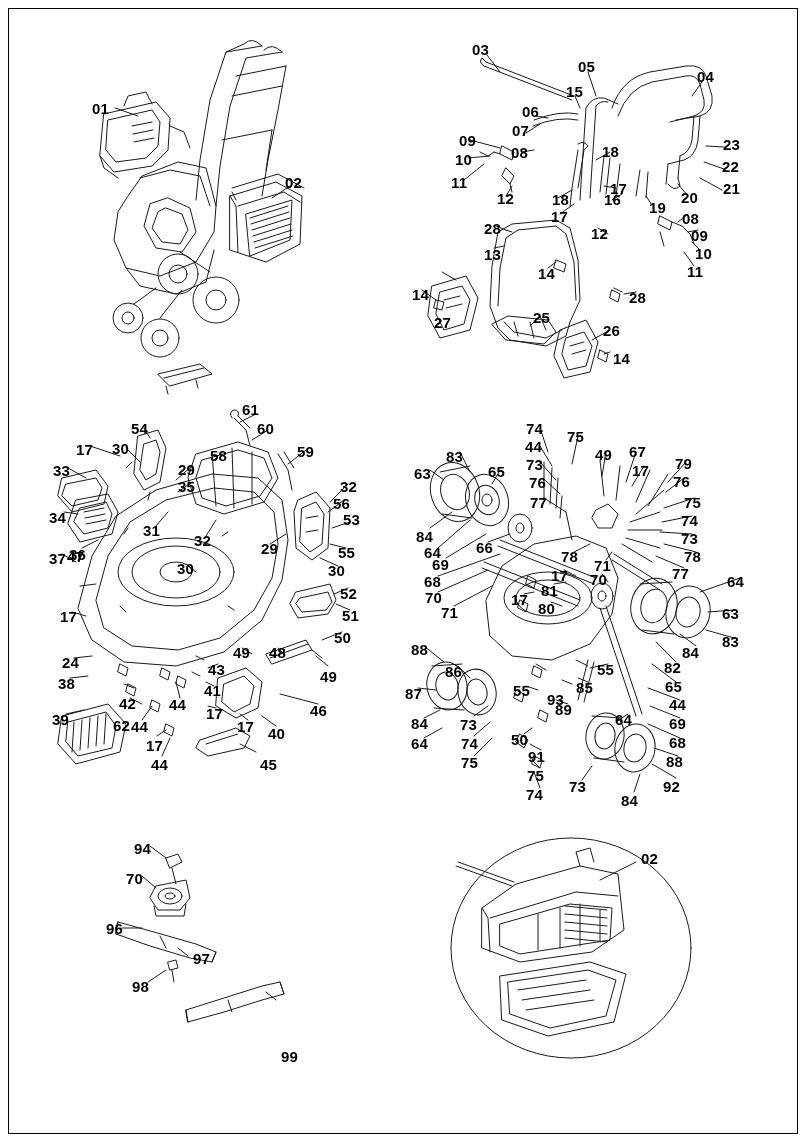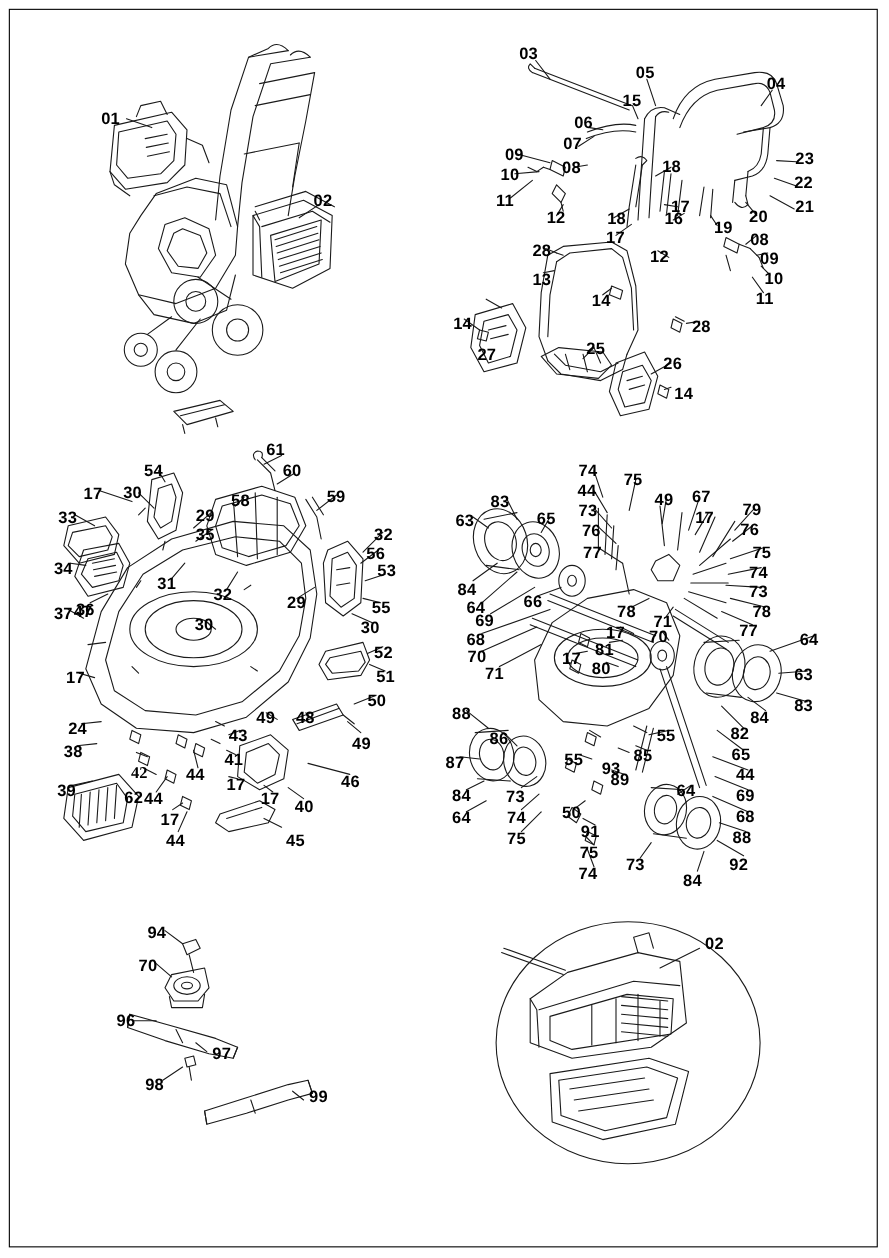--- a/index.html
+++ b/index.html
@@ -636,21 +636,21 @@
     <div class="callout" style="left:60px; top:609px;">17</div>
     <div class="callout" style="left:334px; top:630px;">50</div>
     <div class="callout" style="left:233px; top:645px;">49</div>
     <div class="callout" style="left:269px; top:645px;">48</div>
     <div class="callout" style="left:62px; top:655px;">24</div>
     <div class="callout" style="left:58px; top:676px;">38</div>
     <div class="callout" style="left:208px; top:662px;">43</div>
     <div class="callout" style="left:320px; top:669px;">49</div>
     <div class="callout" style="left:113px; top:702px;margin-top:16px;">62</div>
     <div class="callout" style="left:204px; top:683px;">41</div>
-    <div class="callout" style="left:119px; top:696px;font-family:Liberation Serif, serif;">42</div>
+    <div class="callout" style="left:119px; top:696px;">42</div>
     <div class="callout" style="left:169px; top:697px;">44</div>
     <div class="callout" style="left:206px; top:706px;">17</div>
     <div class="callout" style="left:310px; top:703px;">46</div>
     <div class="callout" style="left:52px; top:712px;">39</div>
     <div class="callout" style="left:131px; top:719px;">44</div>
     <div class="callout" style="left:237px; top:719px;">17</div>
     <div class="callout" style="left:268px; top:726px;">40</div>
     <div class="callout" style="left:146px; top:738px;">17</div>
     <div class="callout" style="left:151px; top:757px;">44</div>
     <div class="callout" style="left:260px; top:757px;">45</div>
@@ -722,19 +722,19 @@
     <div class="callout" style="left:526px; top:787px;">74</div>
     <div class="callout" style="left:621px; top:793px;">84</div>
   </div>
 
   <div class="panel-region">
     <div class="callout" style="left:134px; top:841px;">94</div>
     <div class="callout" style="left:126px; top:871px;">70</div>
     <div class="callout" style="left:106px; top:921px;">96</div>
     <div class="callout" style="left:193px; top:951px;">97</div>
     <div class="callout" style="left:132px; top:979px;">98</div>
-    <div class="callout" style="left:281px; top:990px;">99</div>
+    <div class="callout" style="left:281px; top:1049px;">99</div>
   </div>
 
   <div class="panel-region">
     <div class="callout" style="left:641px; top:851px;">02</div>
   </div>
 </div>
 
 </body></html>

